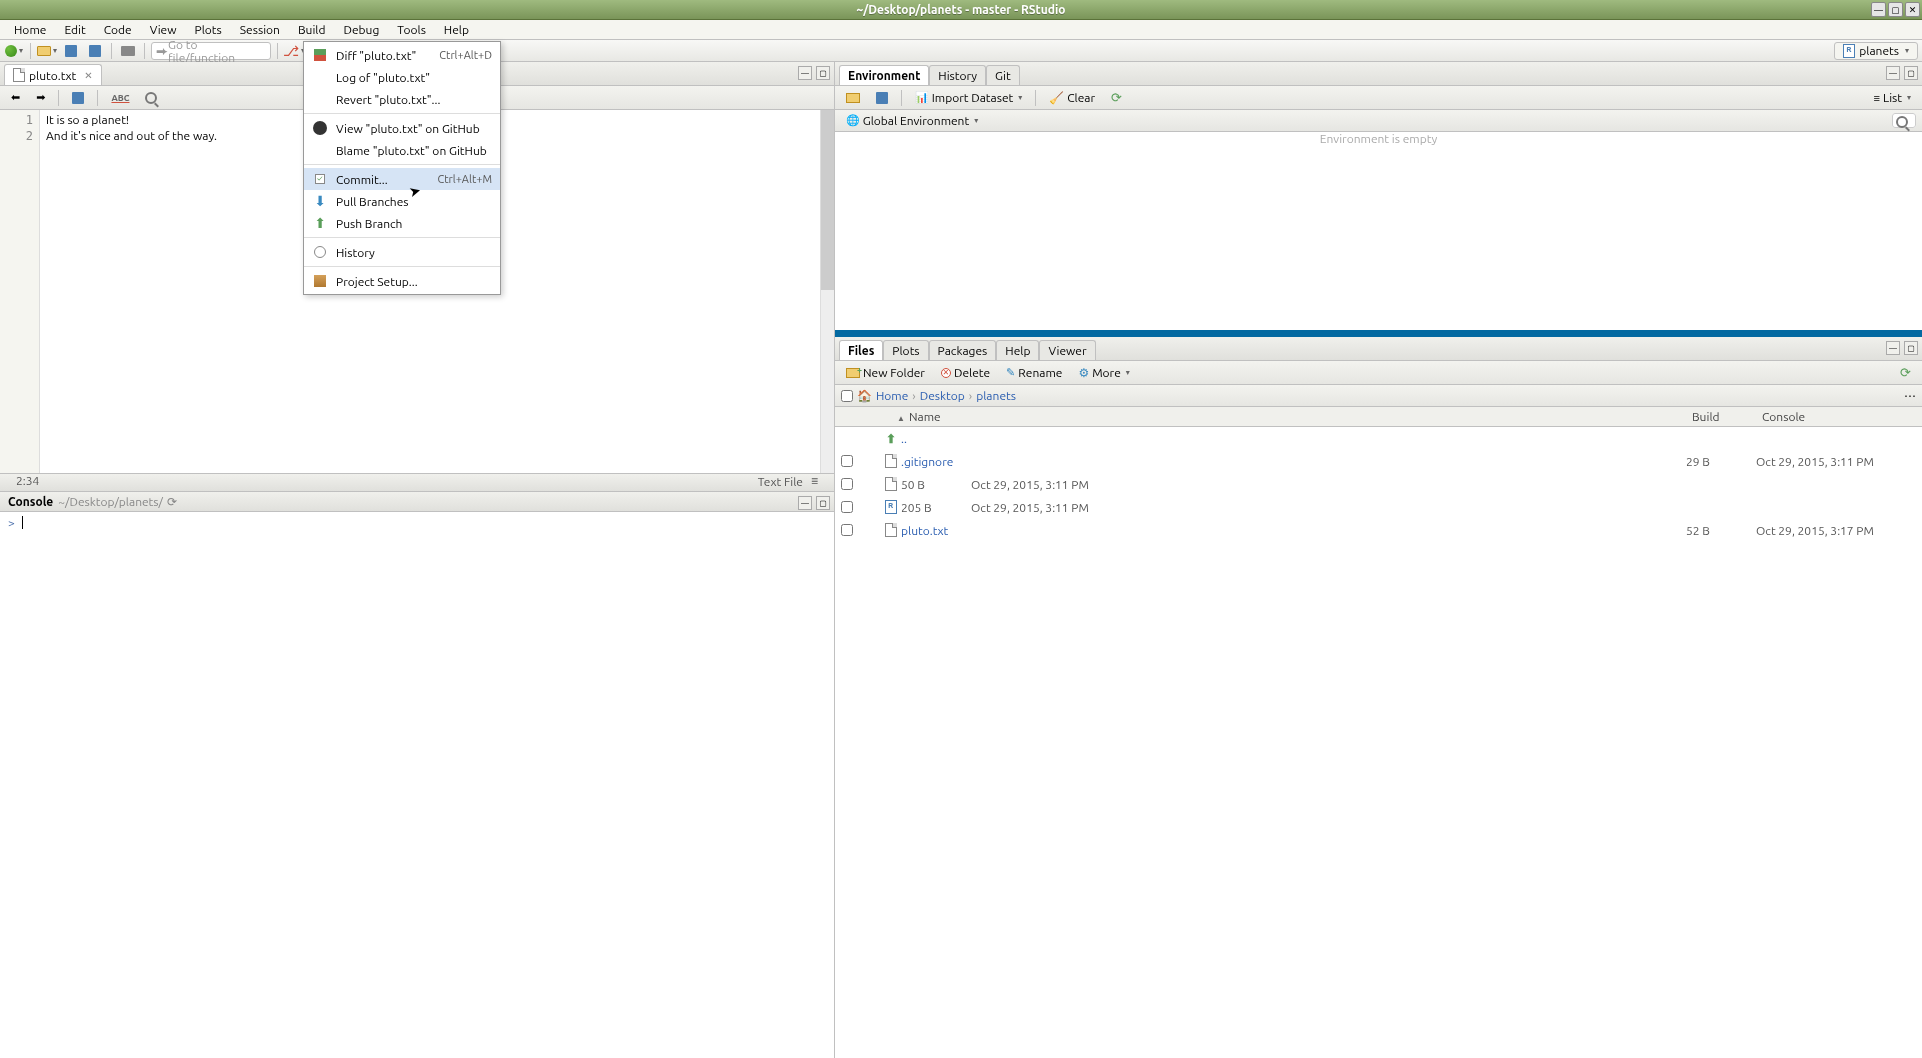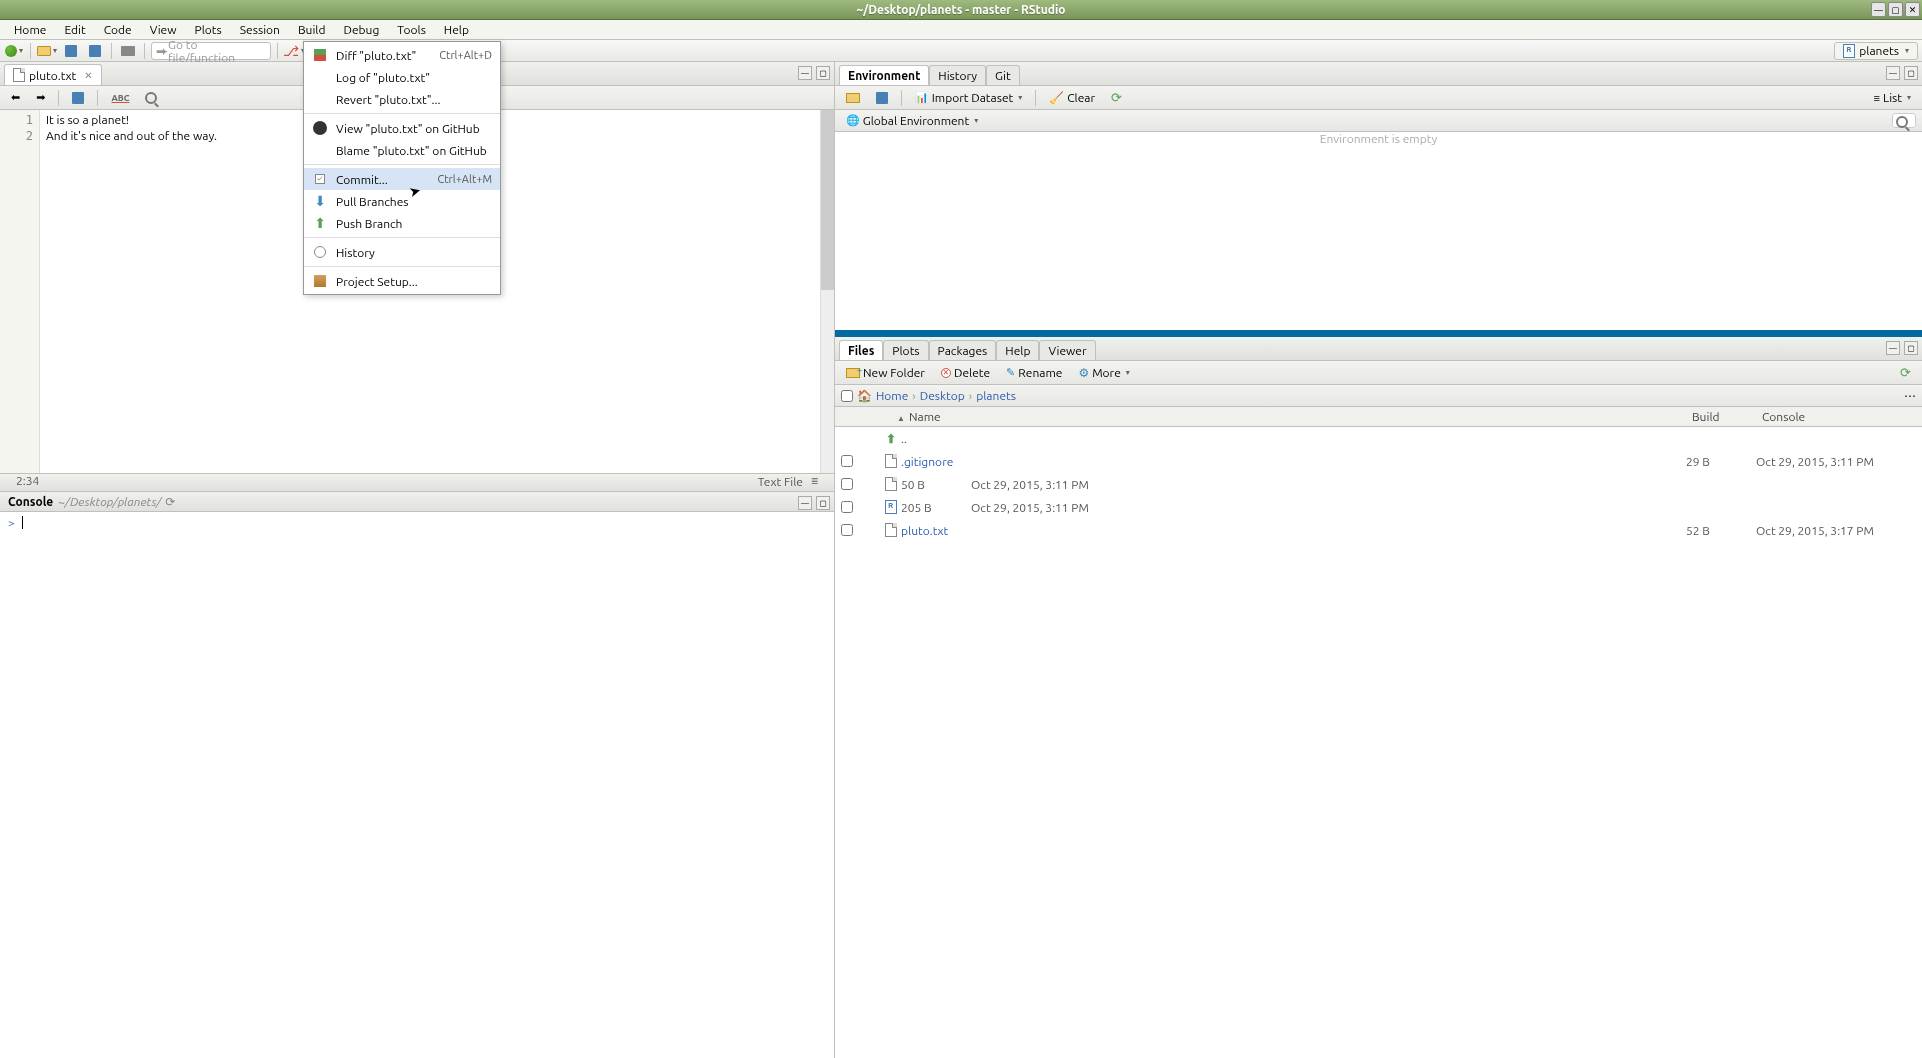--- a/index.html
+++ b/index.html
@@ -295,21 +295,21 @@
         <span class="right">
           <span>Text File</span>
           <span>≡</span>
         </span>
       </div>
     </div>
 
     <div class="pane console-pane">
       <div class="console-header">
         <b>Console</b>&nbsp;&nbsp;
-        <span style="color:#888;font-style:italic;">~/Desktop/planets/</span>
+        <span style="color:#888;">~/Desktop/planets/</span>
         <span style="color:#888;margin-left:4px;">⟳</span>
         <div class="pane-controls">
           <span class="pane-ctrl">—</span>
           <span class="pane-ctrl">▢</span>
         </div>
       </div>
       <div class="console-body">
         <span class="console-prompt">&gt;</span> <span style="border-left:1px solid #000;">&nbsp;</span>
       </div>
     </div>

